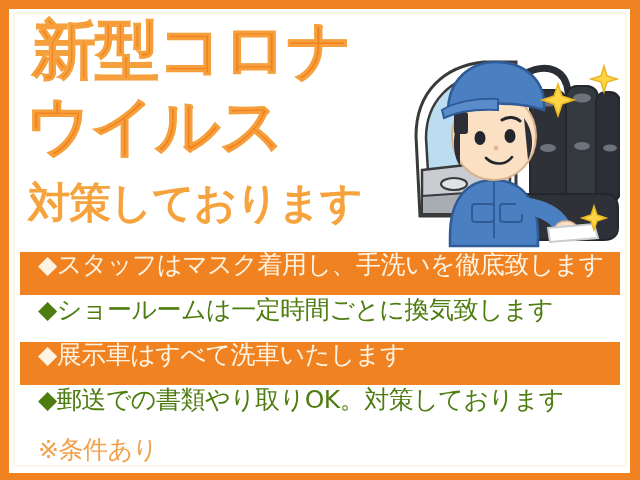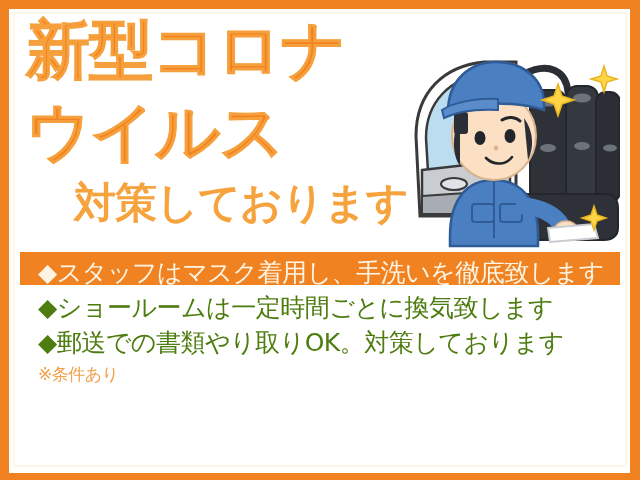--- a/index.html
+++ b/index.html
@@ -54,54 +54,53 @@
     font-weight: bold;
     letter-spacing: -1px;
     white-space: nowrap;
     line-height: 1;
   }
   .hl-line.big {
     font-size: 64px;
     color: #f2821f;
     -webkit-text-stroke: 1px #f5a03c;
   }
-  .hl-line.l1 { position: absolute; left: 0;  top: 4px; }
-  .hl-line.l2 { position: absolute; left: 0;  top: 86px; }
+  .hl-line.l1 { position: absolute; left: 6px;  top: 4px; }
+  .hl-line.l2 { position: absolute; left: 0;  top: 80px; }
   .hl-line.l3 {
     position: absolute;
     left: 2px;
     top: 168px;
     font-size: 42px;
     font-weight: bold;
     color: #f6a33e;
     letter-spacing: -1px;
-    margin-left: 46px;
   }
 
   
   .illus {
     position: absolute;
     left: 398px;
     top: 40px;
     width: 222px;
     height: 210px;
   }
   .illus svg { display: block; }
 
   
   .rows {
     position: absolute;
     left: 20px;
     top: 252px;
     width: 600px;
   }
   .row {
-    height: 33px;
+    height: 43px;
     display: flex;
-    align-items: flex-end;
+    align-items: flex-start;
     box-sizing: border-box;
     padding-left: 18px;
     margin-bottom: 2px;
   }
   .row.filled {
     background: #f08221;
   }
   .row.plain {
     background: transparent;
   }
@@ -110,21 +109,21 @@
     letter-spacing: -0.5px;
     white-space: nowrap;
     line-height: 1;
   }
   .row.filled .row-text { color: #fdf4e4; }
   .row.plain  .row-text { color: #4d7c0f; }
 
   .note {
     margin-top: -2px;
     padding-left: 18px;
-    font-size: 17px;
+    font-size: 25px;
     color: #f2a04a;
     letter-spacing: -0.5px;
     line-height: 1;
     height: 38px;
     display: flex;
     align-items: center;
   }
 </style>
 </head>
 <body>
@@ -210,20 +209,23 @@
   <div class="rows">
 
     <div class="row filled">
       <span class="row-text">◆スタッフはマスク着用し、手洗いを徹底致します</span>
     </div>
 
     <div class="row plain">
       <span class="row-text">◆ショールームは一定時間ごとに換気致します</span>
     </div>
 
+    <div class="row filled">
+      <span class="row-text">◆展示車はすべて洗車いたします</span>
+    </div>
 
     <div class="row plain">
       <span class="row-text">◆郵送での書類やり取りOK。対策しております</span>
     </div>
 
     <div class="note">※条件あり</div>
   </div>
 
 </div>
 

